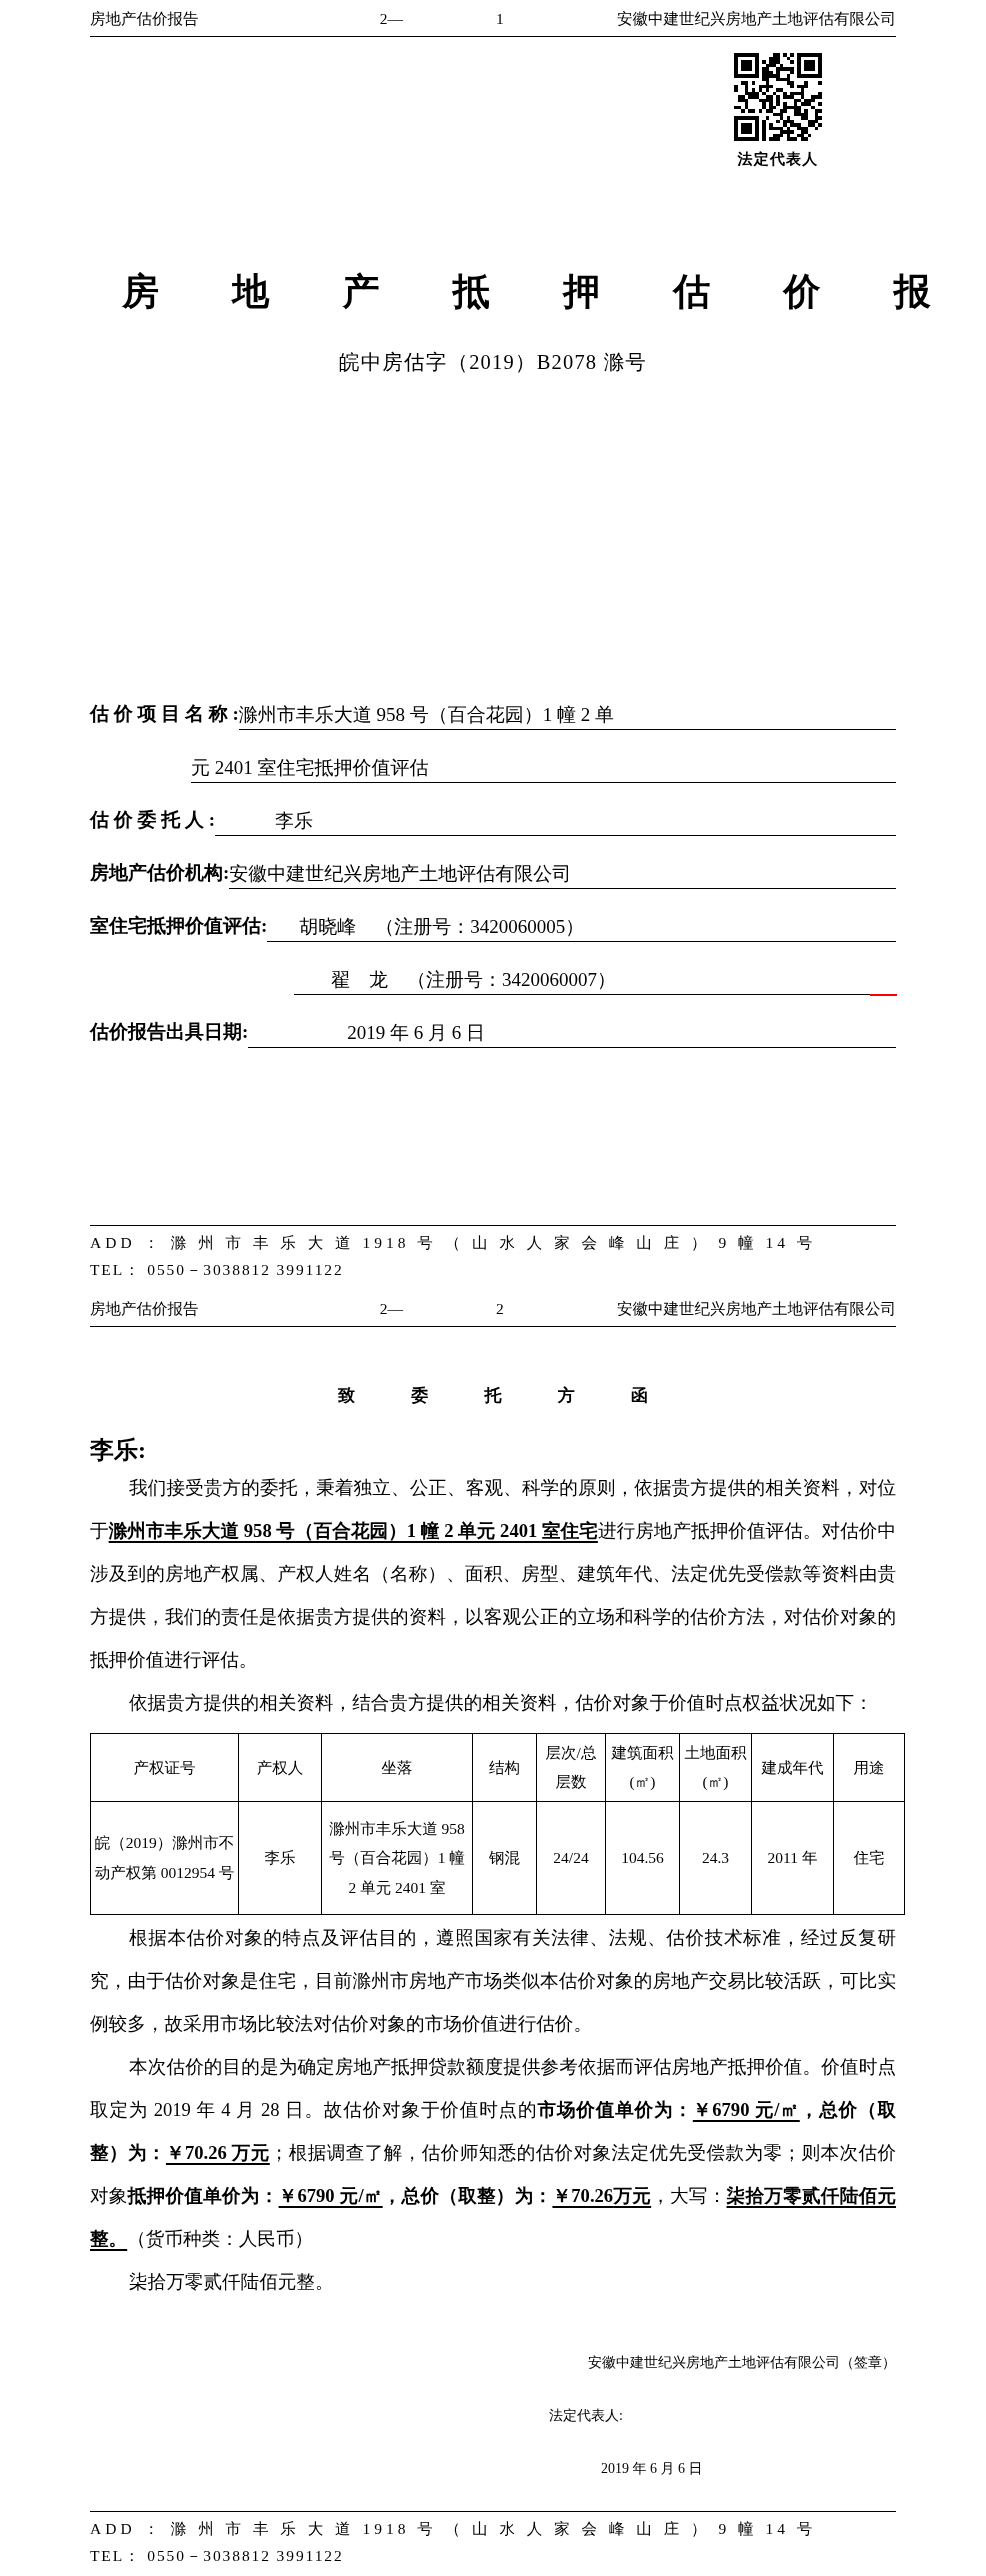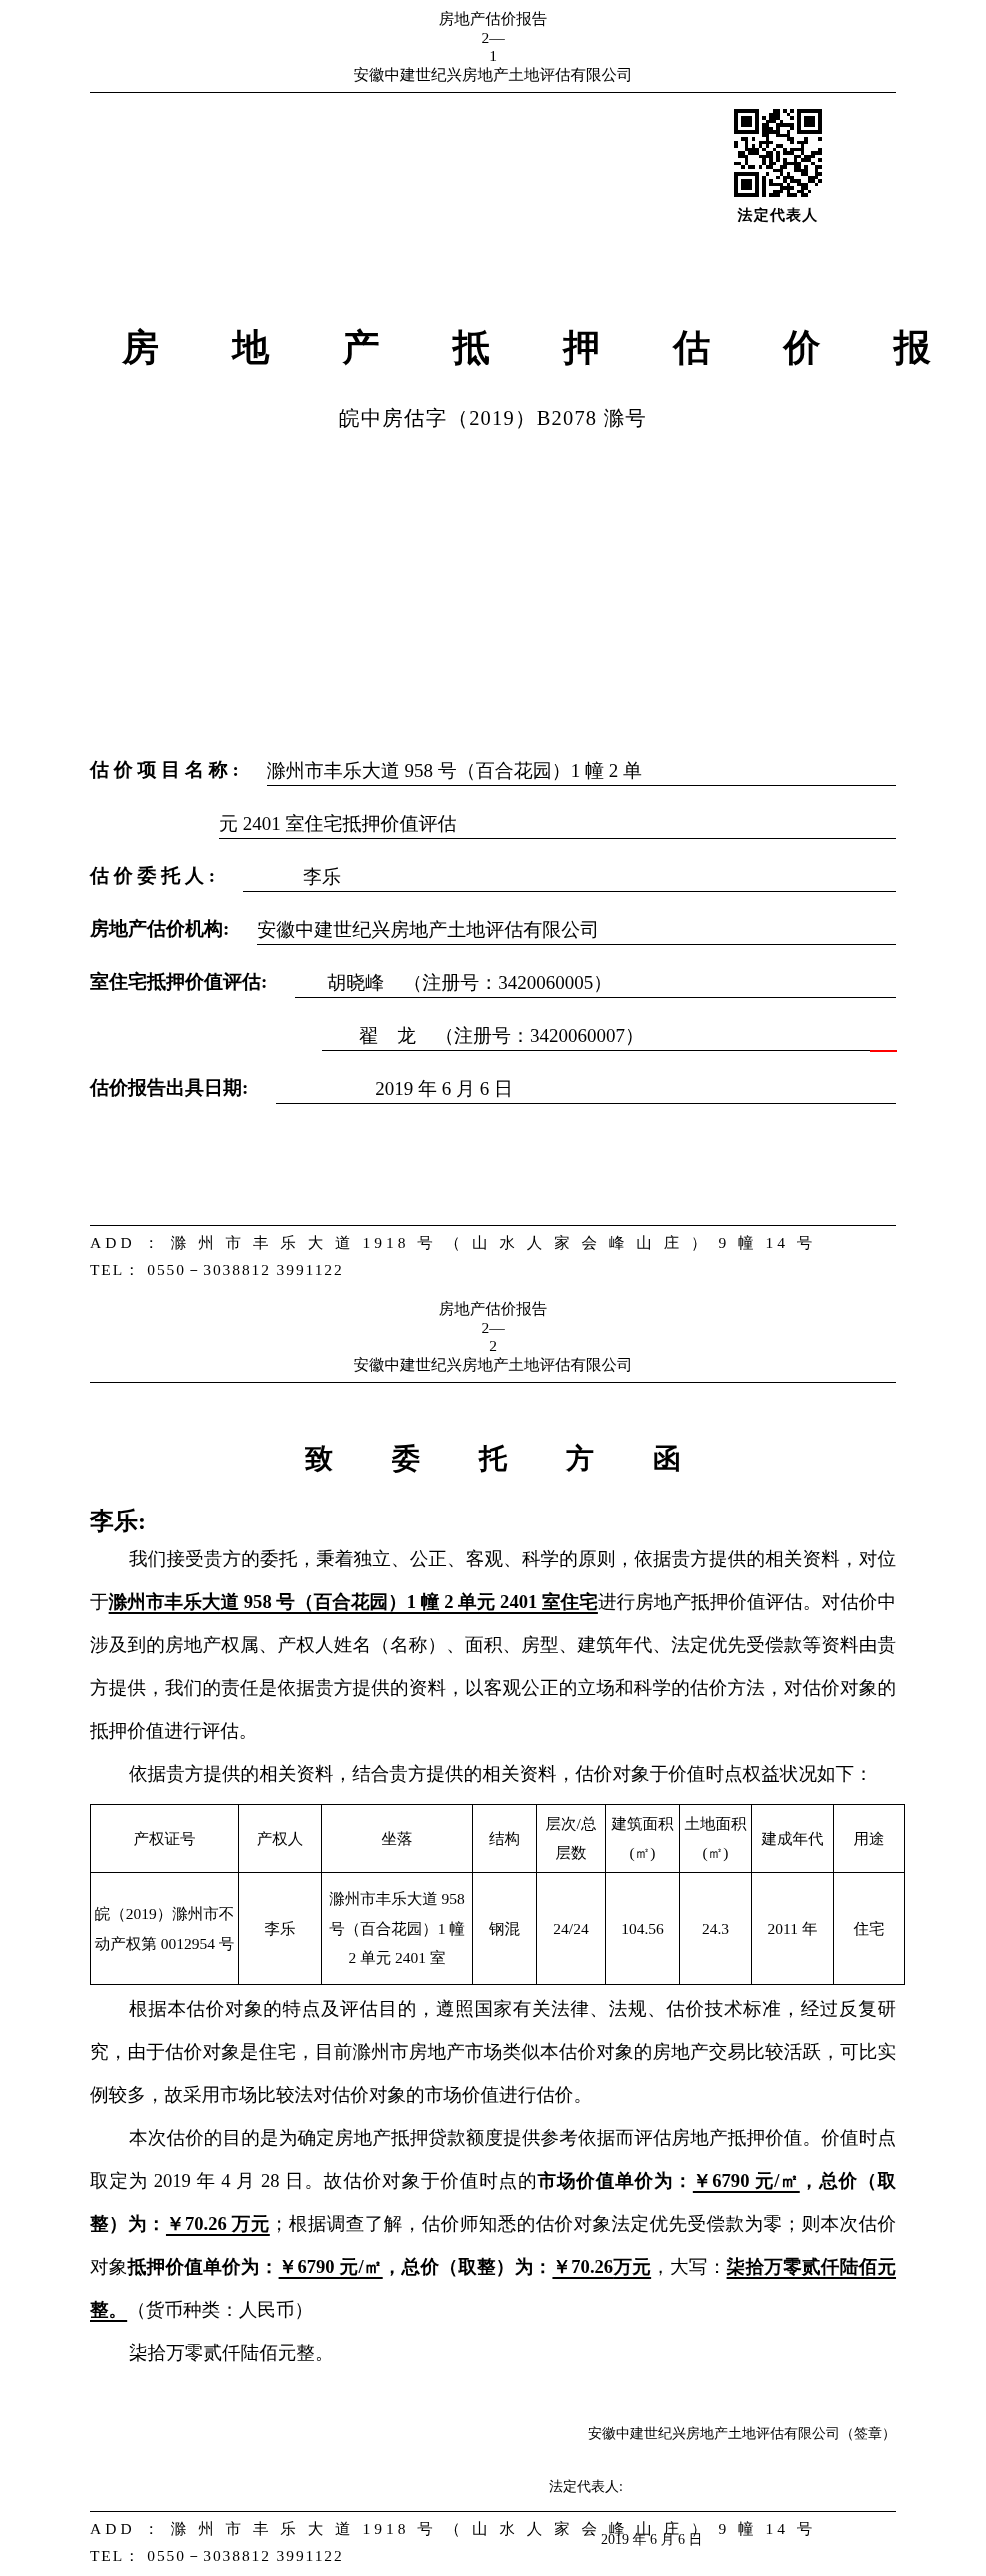--- a/index.html
+++ b/index.html
@@ -9,24 +9,24 @@
     color:#000;
     -webkit-font-smoothing:antialiased;
   }
   .page{position:relative;width:987px;overflow:hidden;background:#fff;}
   .page1{height:1290px;}
   .page2{height:1286px;}
   .inner{margin:0 91px 0 90px;}
 
   
   .page-header{
-    display:flex;align-items:center;
+    display:flex;align-items:flex-end;
     padding-top:10px;padding-bottom:7.5px;
     border-bottom:1.9px solid #000;
-    font-size:15.5px;line-height:1.2;flex-direction:column;
+    font-size:15.5px;line-height:1.2;
   }
   .ph-left{white-space:nowrap;}
   .ph-sp1{flex:1.6;}
   .ph-mid{white-space:nowrap;}
   .ph-sp2{width:93px;}
   .ph-num{white-space:nowrap;}
   .ph-sp3{flex:1;}
   .ph-right{white-space:nowrap;}
 
   
@@ -44,21 +44,21 @@
     text-align:center;font-size:37px;font-weight:bold;
     letter-spacing:32px;padding-left:32px;line-height:1.3;white-space:nowrap;
   }
   .doc-subtitle{
     margin-top:32px;text-align:center;
     font-size:20.5px;font-weight:normal;letter-spacing:1.2px;
   }
 
   
   .fields{margin-top:306px;}
-  .frow{display:flex;align-items:flex-end;height:48px;margin-bottom:5px;gap:28px;}
+  .frow{display:flex;align-items:flex-end;height:48px;margin-bottom:5px;}
   .flabel{font-size:19px;font-weight:bold;white-space:nowrap;padding-bottom:2.5px;}
   .fspacer{flex:0 0 auto;}
   .fline{
     flex:1;border-bottom:1.9px solid #000;
     font-size:19px;line-height:1.35;padding-bottom:1.2px;white-space:nowrap;
   }
   .fline.red-end{position:relative;}
   .red-tail{
     position:absolute;right:-1.2px;bottom:-1.9px;width:27px;height:0;
     border-bottom:2.5px solid #ff0000;
@@ -68,21 +68,21 @@
   .page-footer{
     position:absolute;left:90px;right:91px;bottom:8.7px;
     border-top:1.9px solid #000;padding-top:7.5px;
   }
   .f-add{font-size:15.5px;letter-spacing:4px;white-space:nowrap;}
   .f-tel{font-size:15.5px;letter-spacing:1.9px;margin-top:6.2px;white-space:nowrap;}
 
   
   .letter-title{
     margin-top:57px;text-align:center;
-    font-size:28px;font-weight:bold;letter-spacing:26px;padding-left:26px;white-space:nowrap;
+    font-size:17px;font-weight:bold;letter-spacing:26px;padding-left:26px;white-space:nowrap;
   }
   .salutation{margin-top:27px;font-size:24px;font-weight:bold;}
   .para{
     margin:0;font-size:18.6px;line-height:43px;
     text-align:justify;text-justify:inter-ideograph;
   }
   .para.indent{text-indent:39px;}
   .b{font-weight:bold;}
   .bu{font-weight:bold;text-decoration:underline;text-underline-offset:4.4px;text-decoration-thickness:1.6px;}
 

